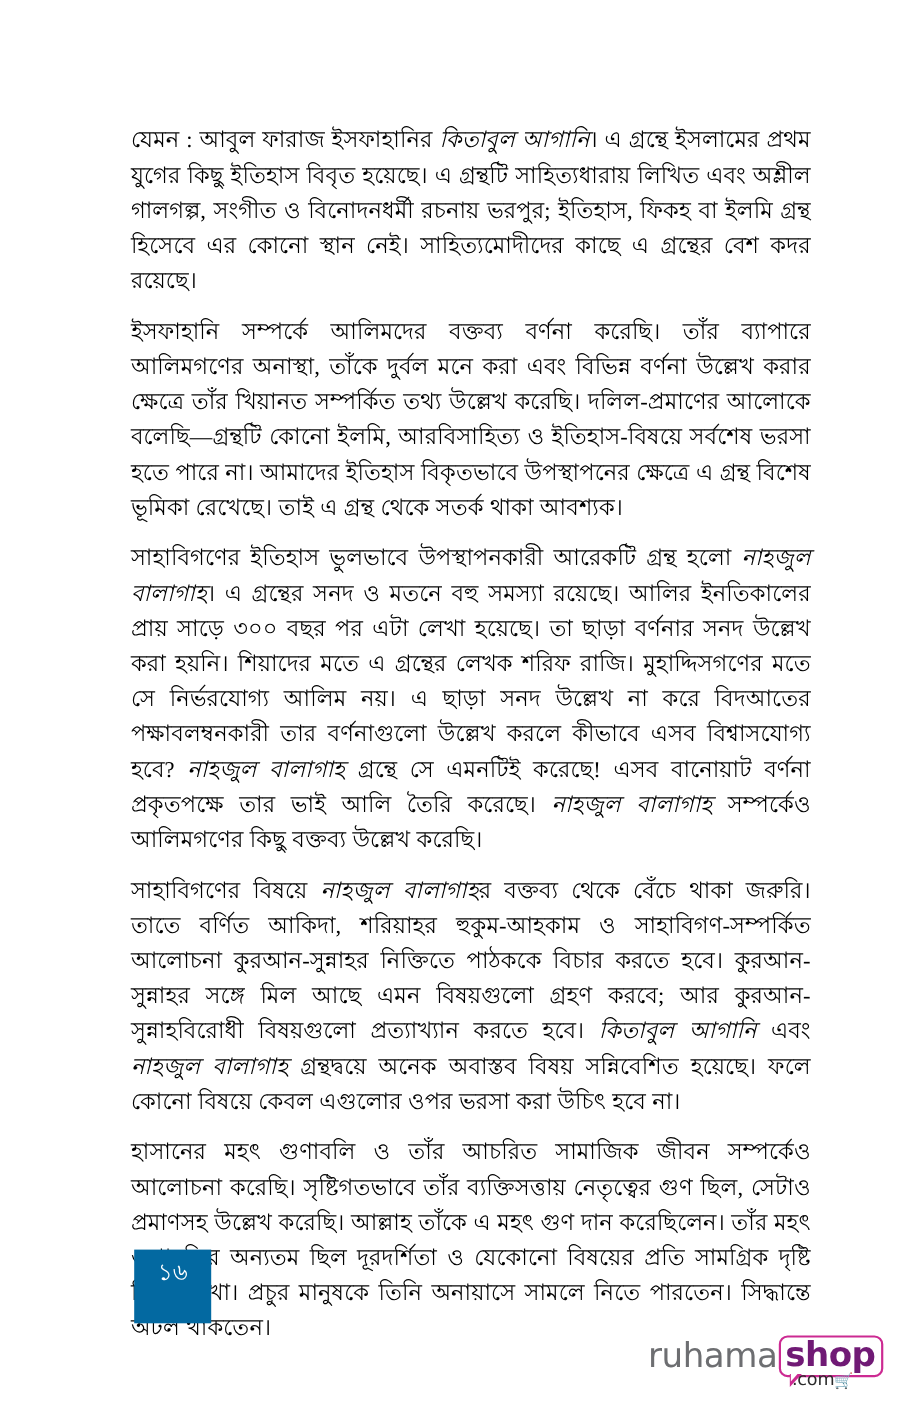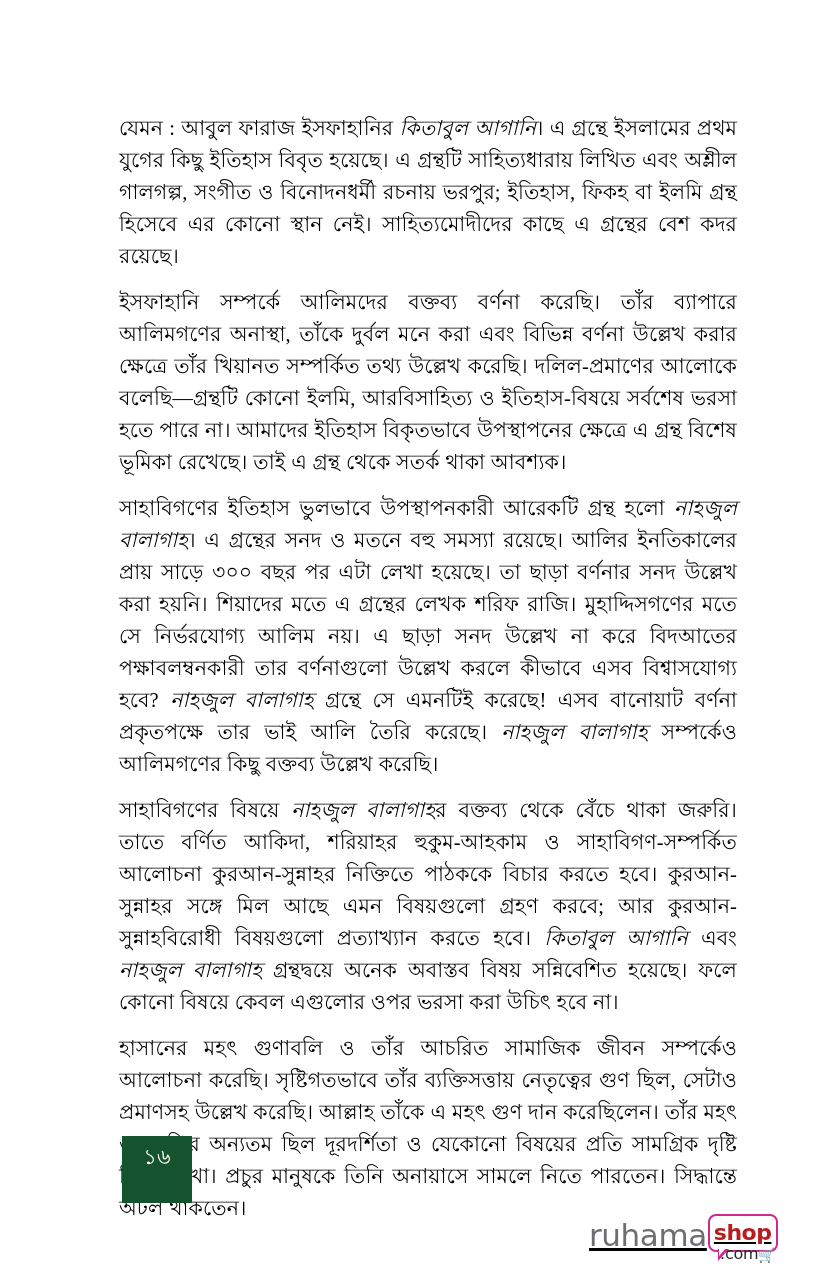--- a/index.html
+++ b/index.html
@@ -56,21 +56,21 @@
     width: 618px;
     height: 72px;
   }
 
   #page-number-box {
     position: absolute;
     left: 3px;
     top: 2px;
     width: 70px;
     height: 67px;
-    background: #14532d;
+    background: #0369a1;
     color: #ffffff;
     text-align: center;
     font-size: 21px;
     line-height: 1;
     padding-top: 11px;
     box-sizing: border-box;
     font-family: "Liberation Serif", "DejaVu Serif", serif;
   }
 
   #running-title {
@@ -91,45 +91,44 @@
     width: 215px;
     height: 52px;
     font-family: "DejaVu Sans", "Liberation Sans", sans-serif;
   }
 
   #wm-row {
     position: absolute;
     left: 0;
     top: 0;
     display: flex;
-    align-items: flex-end;
-    text-decoration: underline;
+    align-items: center;
   }
 
   #wm-ruhama {
     font-size: 31px;
     line-height: 34px;
     color: #6d6e71;
     letter-spacing: -0.4px;
     font-weight: 400;
   }
 
   #wm-bubble {
     position: relative;
     margin-left: 1px;
     border: 2.5px solid #cc2a92;
     border-radius: 8px;
     padding: 0px 5px 1px 4px;
     box-sizing: border-box;
   }
 
   #wm-shop {
-    font-size: 22px;
+    font-size: 31px;
     line-height: 33px;
-    color: #b91c1c;
+    color: #701a75;
     font-weight: 700;
     letter-spacing: -0.5px;
     display: block;
   }
 
   
   #wm-tail {
     position: absolute;
     left: 8px;
     bottom: -11px;

